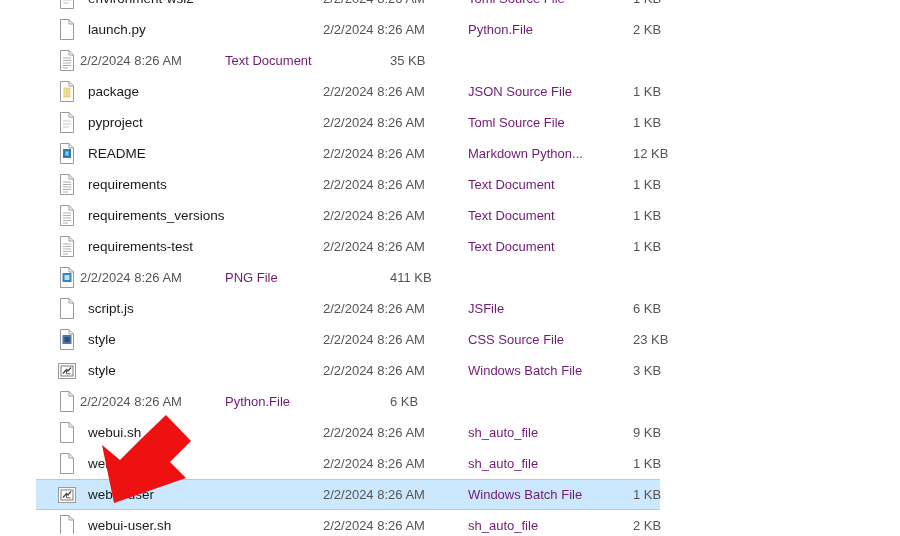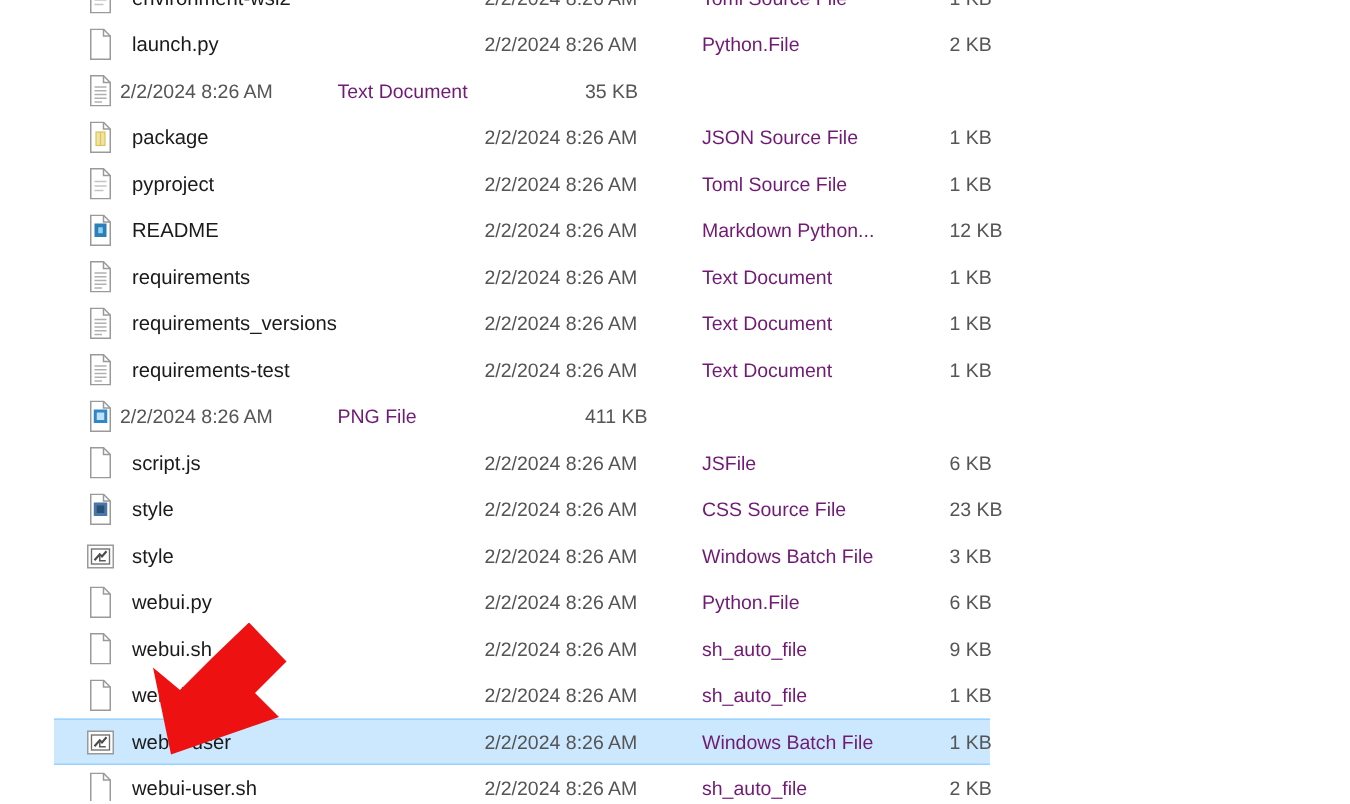--- a/index.html
+++ b/index.html
@@ -323,21 +323,20 @@
       <div class="col-type">Windows Batch File</div>
       <div class="col-size">3 KB</div>
     </div>
     <div class="file-row">
       <div class="col-icon">
         <svg width="18" height="21" viewBox="0 0 18 21">
           <path d="M2.5,0.5 L11,0.5 L15.5,5 L15.5,20.5 L2.5,20.5 Z" fill="#ffffff" stroke="#9a9a9a" stroke-width="1"></path>
           <path d="M11,0.5 L11,5 L15.5,5" fill="none" stroke="#9a9a9a" stroke-width="1"></path>
         </svg>
       </div>
-      <div class="col-name">webui.py</div>
       <div class="col-date">2/2/2024 8:26 AM</div>
       <div class="col-type">Python.File</div>
       <div class="col-size">6 KB</div>
     </div>
     <div class="file-row">
       <div class="col-icon">
         <svg width="18" height="21" viewBox="0 0 18 21">
           <path d="M2.5,0.5 L11,0.5 L15.5,5 L15.5,20.5 L2.5,20.5 Z" fill="#ffffff" stroke="#9a9a9a" stroke-width="1"></path>
           <path d="M11,0.5 L11,5 L15.5,5" fill="none" stroke="#9a9a9a" stroke-width="1"></path>
         </svg>

